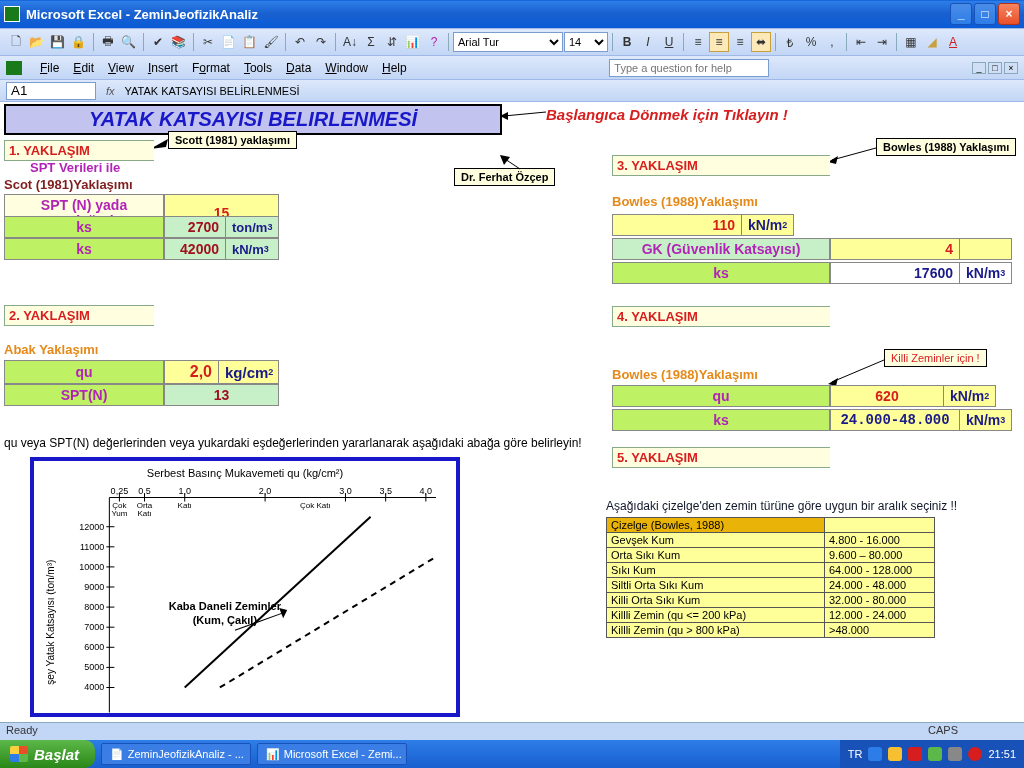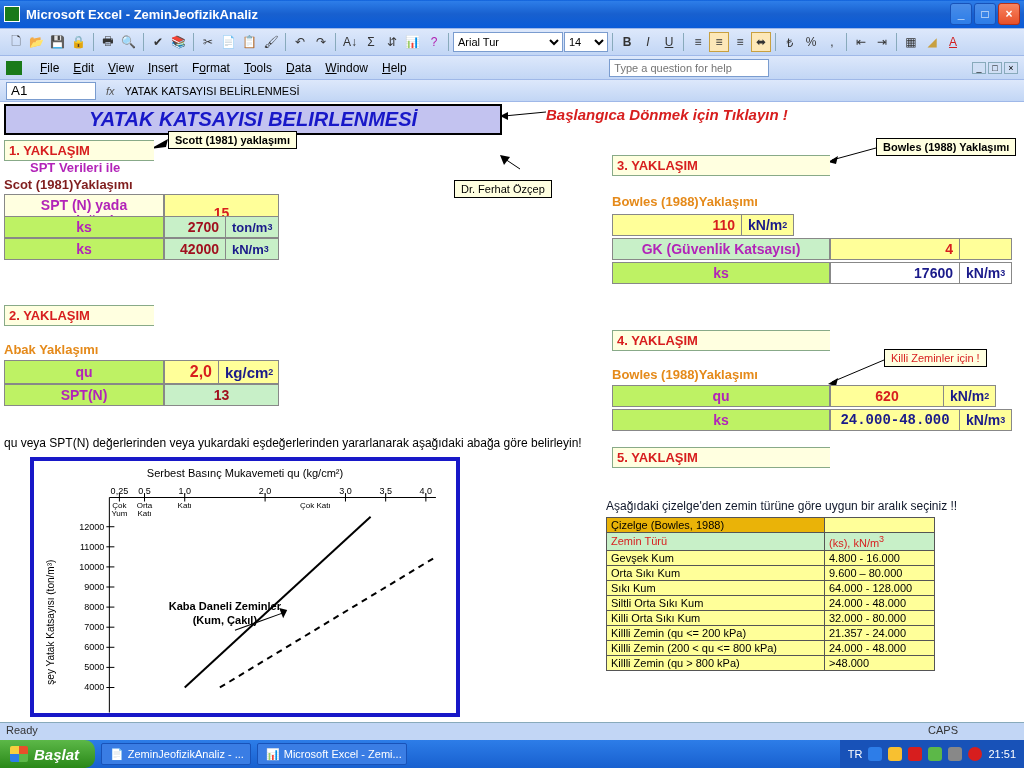--- a/index.html
+++ b/index.html
@@ -41,32 +41,32 @@
 
 
 .sheet { position: absolute; top: 102px; left: 0; right: 0; bottom: 43px; background: #fff; overflow: hidden; padding: 0; }
 
 
 .bigtitle { position: absolute; left: 4px; top: 2px; width: 498px; border: 2px solid #000; background: #c3c3f0; font-family: "Arial Black", Arial; font-weight: 900; font-style: italic; font-size: 20px; color: #1818c8; text-align: center; padding: 2px 0; }
 
 
 .callout { position: absolute; background: #ffffe0; border: 1px solid #000; padding: 2px 6px; font-size: 11px; font-weight: bold; color: #d71e1e; }
 .callout.scott { left: 168px; top: 29px; color: #000; }
-.callout.ferhat { left: 454px; top: 78px; color: #000; font-weight: normal; }
+.callout.ferhat { left: 454px; top: 66px; color: #000; font-weight: bold; }
 .callout.bowles { left: 876px; top: 36px; color: #000; }
 .callout.killi { left: 884px; top: 247px; color: #d71e1e; font-weight: normal; }
 .startlink { position: absolute; left: 546px; top: 4px; color: #d71e1e; font-style: italic; font-weight: bold; font-size: 15px; }
 .arrow-svg { position: absolute; pointer-events: none; }
 
 
 .apphdr { position: absolute; background: #ffffe0; border: 1px solid #8a8; padding: 2px 4px; font-size: 13px; font-weight: bold; color: #d71e1e; width: 150px; border-right: none; }
 .apphdr.a1 { left: 4px; top: 38px; }
 .apphdr.a2 { left: 4px; top: 203px; }
 .apphdr.a3 { left: 612px; top: 53px; width: 218px; }
-.apphdr.a4 { left: 612px; top: 228px; width: 218px; }
+.apphdr.a4 { left: 612px; top: 204px; width: 218px; }
 .apphdr.a5 { left: 612px; top: 345px; width: 218px; }
 
 .subhdr { position: absolute; font-size: 13px; font-weight: bold; }
 .sub1 { left: 30px; top: 58px; color: #b224b8; }
 .sub2 { left: 4px; top: 75px; color: #7f1d1d; text-align: center; }
 .sub3 { left: 4px; top: 240px; color: #e58a1a; }
 .sub4 { left: 612px; top: 92px; color: #e58a1a; }
 .sub5 { left: 612px; top: 265px; color: #e58a1a; }
 
 
@@ -310,24 +310,20 @@
 
   <div class="note note2">Aşağıdaki çizelge'den zemin türüne göre uygun bir aralık seçiniz !!</div>
 
   <table class="btable">
     <tbody>
         <tr>
           <td class="hdr1" colspan="1" style="width:218px">Çizelge (Bowles, 1988)</td>
           <td style="width:110px"></td>
         </tr>
     <tr>
-          <td class="hdr2">Zemin Türü</td>
-        <td class="hdr2"><span>(ks), kN/m</span><sup>3</sup></td>
-        </tr>
-    <tr>
           <td>Gevşek Kum</td>
           <td>4.800 - 16.000</td>
         </tr>
     <tr>
           <td>Orta Sıkı Kum</td>
           <td>9.600 – 80.000</td>
         </tr>
     <tr>
           <td>Sıkı Kum</td>
           <td>64.000 - 128.000</td>
@@ -335,25 +331,21 @@
     <tr>
           <td>Siltli Orta Sıkı Kum</td>
           <td>24.000 - 48.000</td>
         </tr>
     <tr>
           <td>Killi Orta Sıkı Kum</td>
           <td>32.000 - 80.000</td>
         </tr>
     <tr>
           <td>Killli Zemin (qu &lt;= 200 kPa)</td>
-          <td>21.357 - 24.000</td>
-        </tr>
-    <tr>
-          <td>Killli Zemin (200  &lt; qu &lt;= 800 kPa)</td>
-          <td>24.000 - 48.000</td>
+          <td>12.000 - 24.000</td>
         </tr>
     <tr>
           <td>Killli Zemin (qu  &gt; 800 kPa)</td>
           <td>&gt;48.000</td>
         </tr>
   </tbody>
     </table>
 
   <div class="chart">
     <svg viewBox="0 0 420 250">

